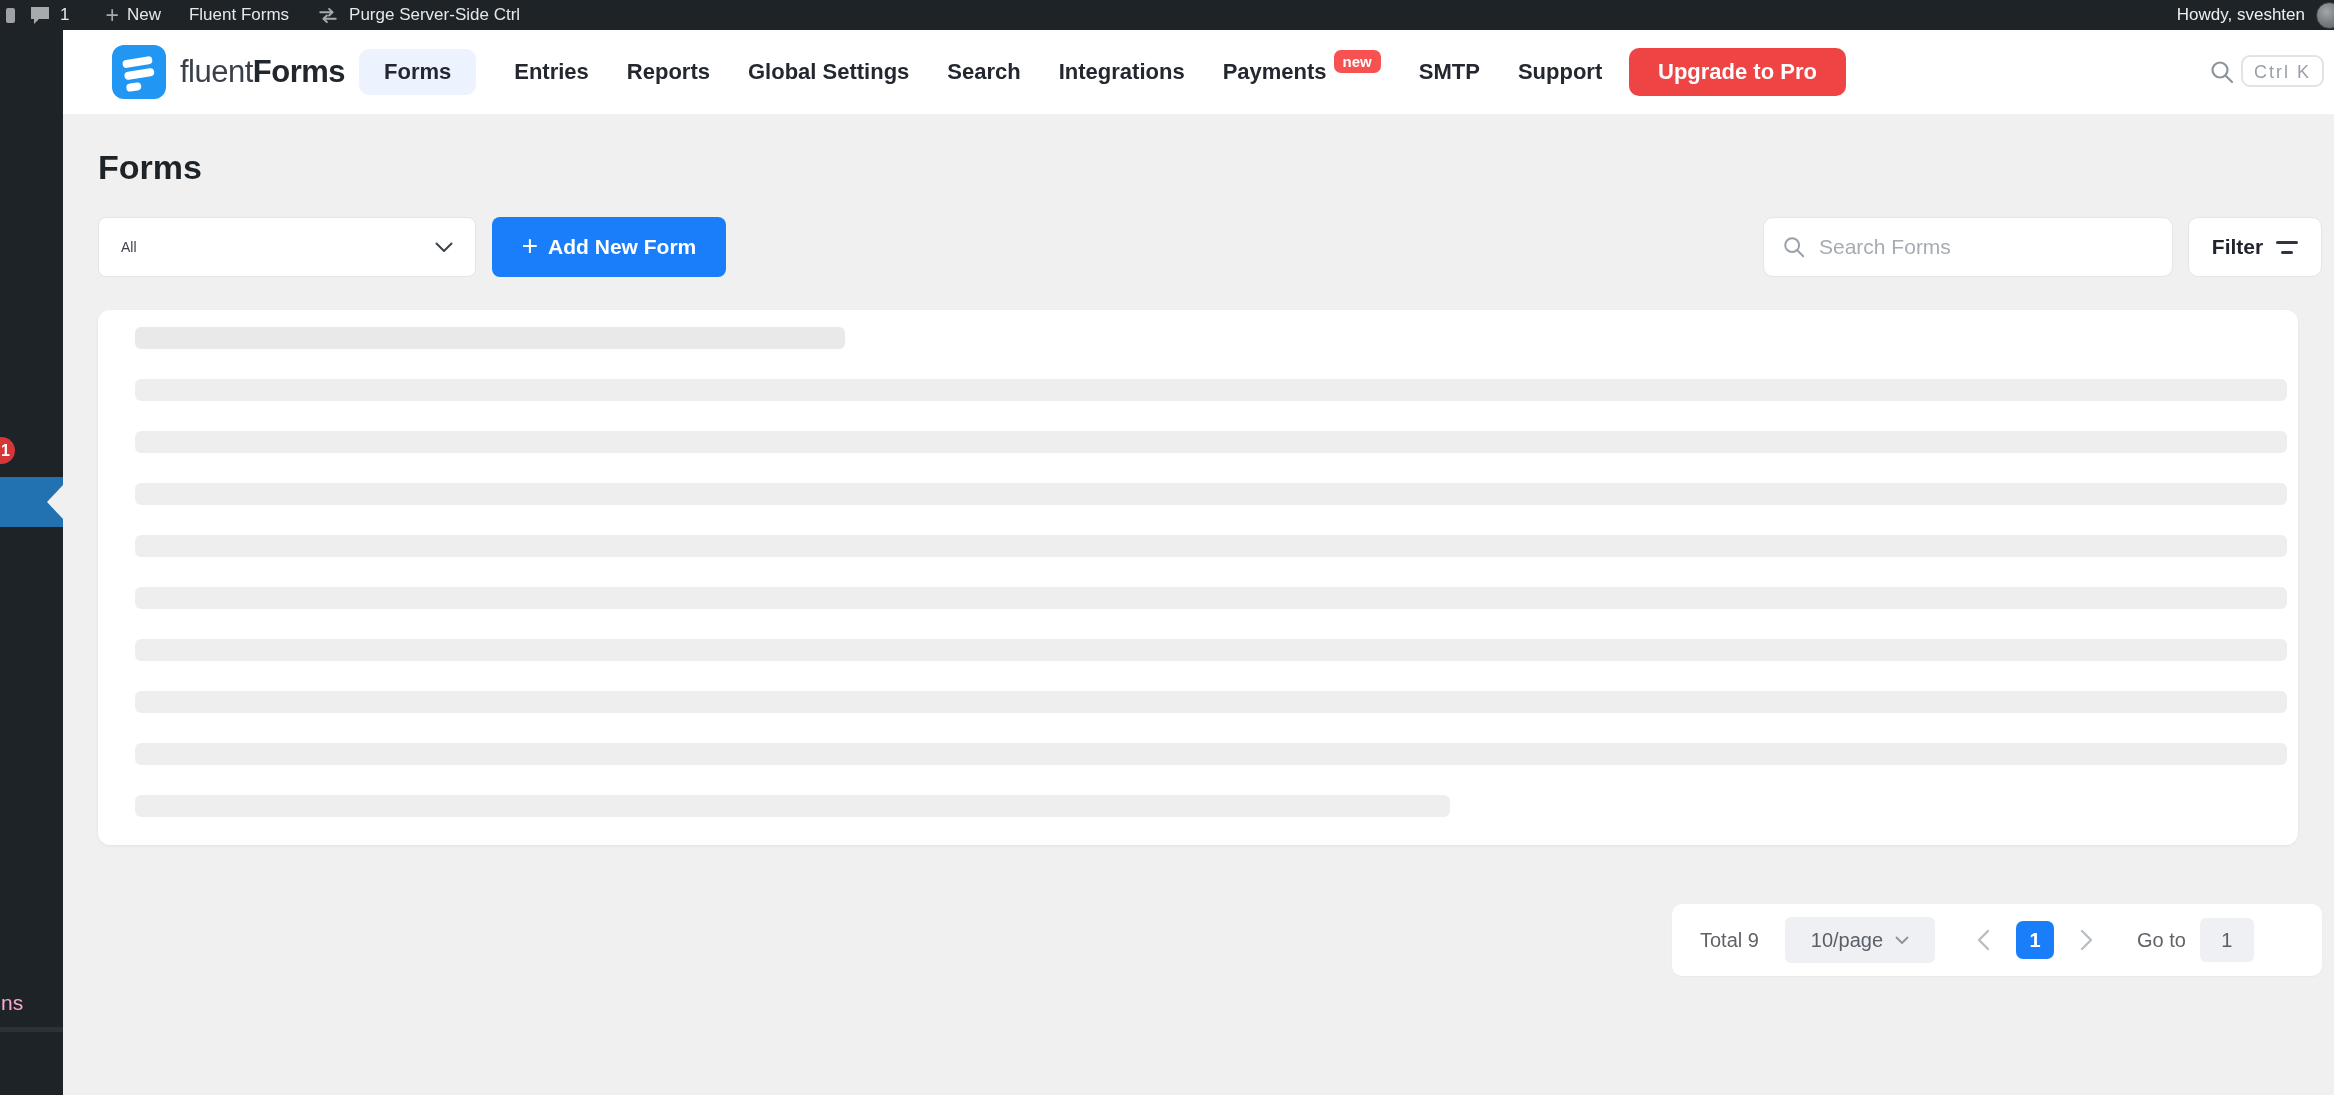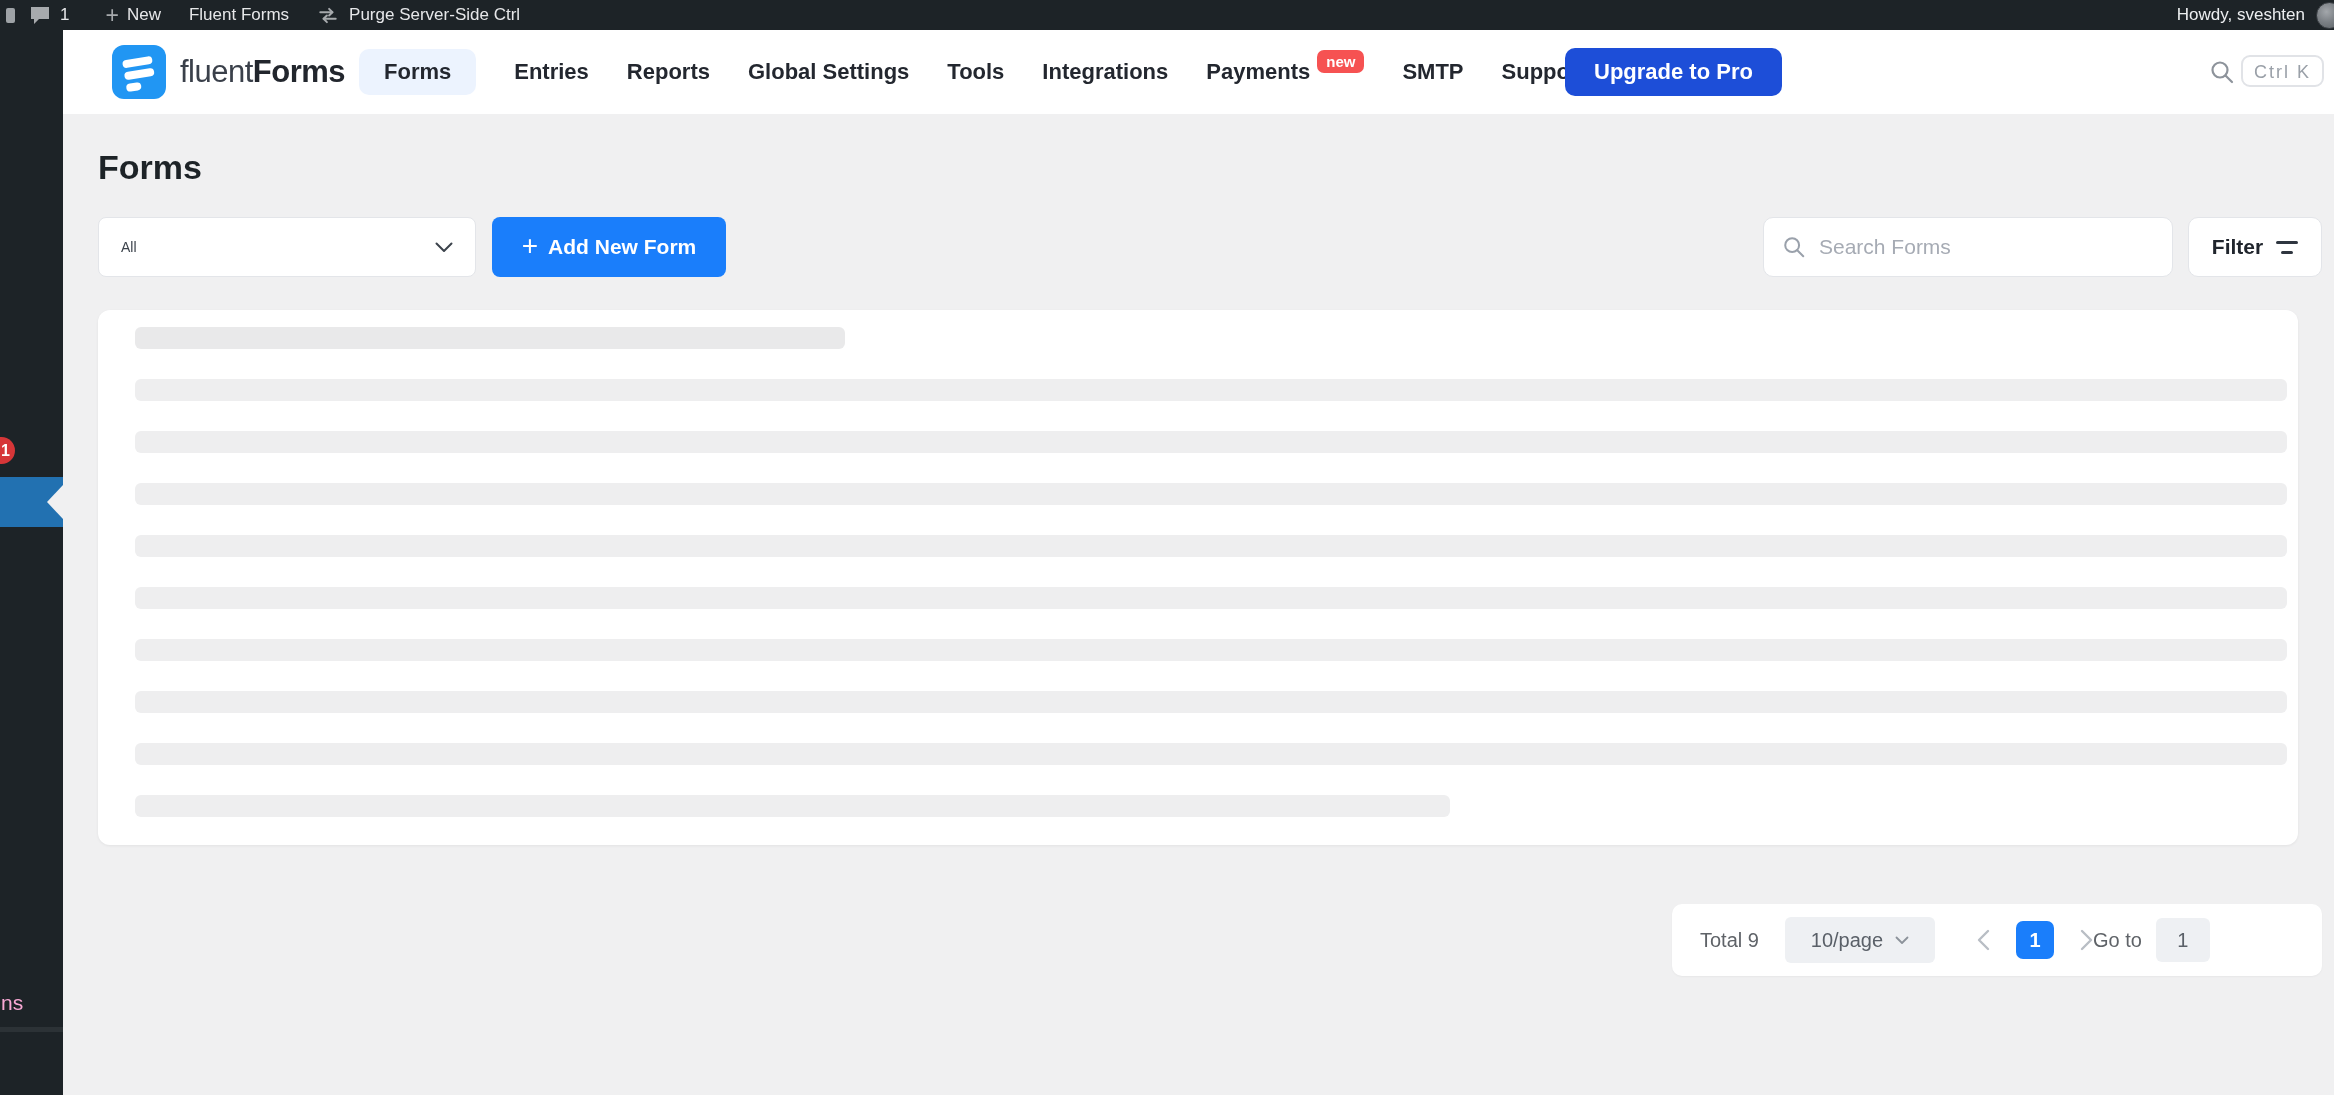--- a/index.html
+++ b/index.html
@@ -41,22 +41,22 @@
   .logo { position:absolute; left:49px; top:0; height:84px; display:flex; align-items:center; gap:14px; cursor:pointer; }
   .logo-text { font-size:31px; color:#23272e; letter-spacing:-0.5px; }
   .logo-text .lt-light { font-weight:400; color:#3a404a; }
   .logo-text .lt-bold { font-weight:700; color:#22262d; }
   .nav { position:absolute; left:296px; top:0; height:84px; display:flex; align-items:center; gap:38px;
     font-size:22px; font-weight:600; color:#23272f; }
   .nav a { text-decoration:none; color:inherit; cursor:pointer; white-space:nowrap; }
   .nav-pill { background:#ecf3fe; color:#1a7efb; border-radius:10px; padding:10px 25px; }
   .badge-new { display:inline-block; background:#f65252; color:#fff; font-size:15px; font-weight:700;
     border-radius:7px; padding:4px 9px; margin-left:7px; transform:translateY(-12px); line-height:1; }
-  .upgrade { position:absolute; left:1502px; top:18px; height:48px; line-height:48px; padding:0 29px;
-    background:#1d4ed8; color:#fff; font-size:22px; font-weight:700; border:none; border-radius:10px; cursor:pointer;
+  .upgrade { position:absolute; left:1566px; top:18px; height:48px; line-height:48px; padding:0 29px;
+    background:#ef4444; color:#fff; font-size:22px; font-weight:700; border:none; border-radius:10px; cursor:pointer;
     font-family:inherit; }
   .hsearch { position:absolute; left:2146px; top:29px; cursor:pointer; }
   .ctrlk { position:absolute; left:2178px; top:25px; height:32px; line-height:30px; padding:0 11px;
     border:2px solid #e1e3e7; border-radius:9px; color:#9aa0a8; font-size:18px; letter-spacing:2px; cursor:pointer; }
 
   
   .content { position:absolute; left:63px; top:114px; right:0; bottom:0; background:#f0f0f1; }
   .page-title { position:absolute; left:35px; top:34px; font-size:34px; font-weight:700; color:#1d2327; }
 
   .type-select { position:absolute; left:35px; top:103px; width:378px; height:60px; background:#fff;
@@ -91,21 +91,21 @@
   .pagination { position:absolute; left:1609px; top:790px; width:650px; height:72px; background:#fff;
     border-radius:10px; box-shadow:0 1px 2px rgba(0,0,0,.04); display:flex; align-items:center; padding:0 28px;
     font-size:20px; color:#5f6368; }
   .pg-size { margin-left:26px; width:150px; height:46px; background:#eef0f3; border-radius:6px; display:flex;
     align-items:center; justify-content:center; gap:12px; cursor:pointer; color:#5a6068; }
   .pg-arrow { background:none; border:none; cursor:pointer; padding:0; display:flex; align-items:center; }
   .pg-prev { margin-left:42px; } .pg-next { margin-left:26px; }
   .pg-page { margin-left:26px; width:38px; height:38px; background:#1a7efb; color:#fff; border:none; border-radius:7px;
     display:flex; align-items:center; justify-content:center; font-size:20px; font-weight:700; cursor:pointer;
     font-family:inherit; }
-  .pg-goto { }
+  .pg-goto { margin-left:44px; }
   .pg-input { margin-left:14px; width:54px; height:44px; background:#eef0f3; border:none; border-radius:6px;
     text-align:center; font-size:20px; color:#5a6068; outline:none; font-family:inherit; }
 </style>
 </head>
 <body>
 
 <div id="root">
 
   <div class="adminbar">
     <div class="ab-left">
@@ -159,21 +159,21 @@
         </g>
       </svg>
       <span class="logo-text"><span class="lt-light">fluent</span><span class="lt-bold">Forms</span></span>
     </div>
 
     <nav class="nav">
       <a class="nav-pill">Forms</a>
       <a>Entries</a>
       <a>Reports</a>
       <a>Global Settings</a>
-      <a>Tools</a>
+      <a>Search</a>
       <a>Integrations</a>
       <a><span>Payments</span><span class="badge-new">new</span></a>
       <a>SMTP</a>
       <a>Support</a>
     </nav>
 
     <button class="upgrade">Upgrade to Pro</button>
 
     <span class="hsearch">
       <svg width="26" height="26" viewBox="0 0 26 26" fill="none" stroke="#8d939b" stroke-width="2.2" stroke-linecap="round">

